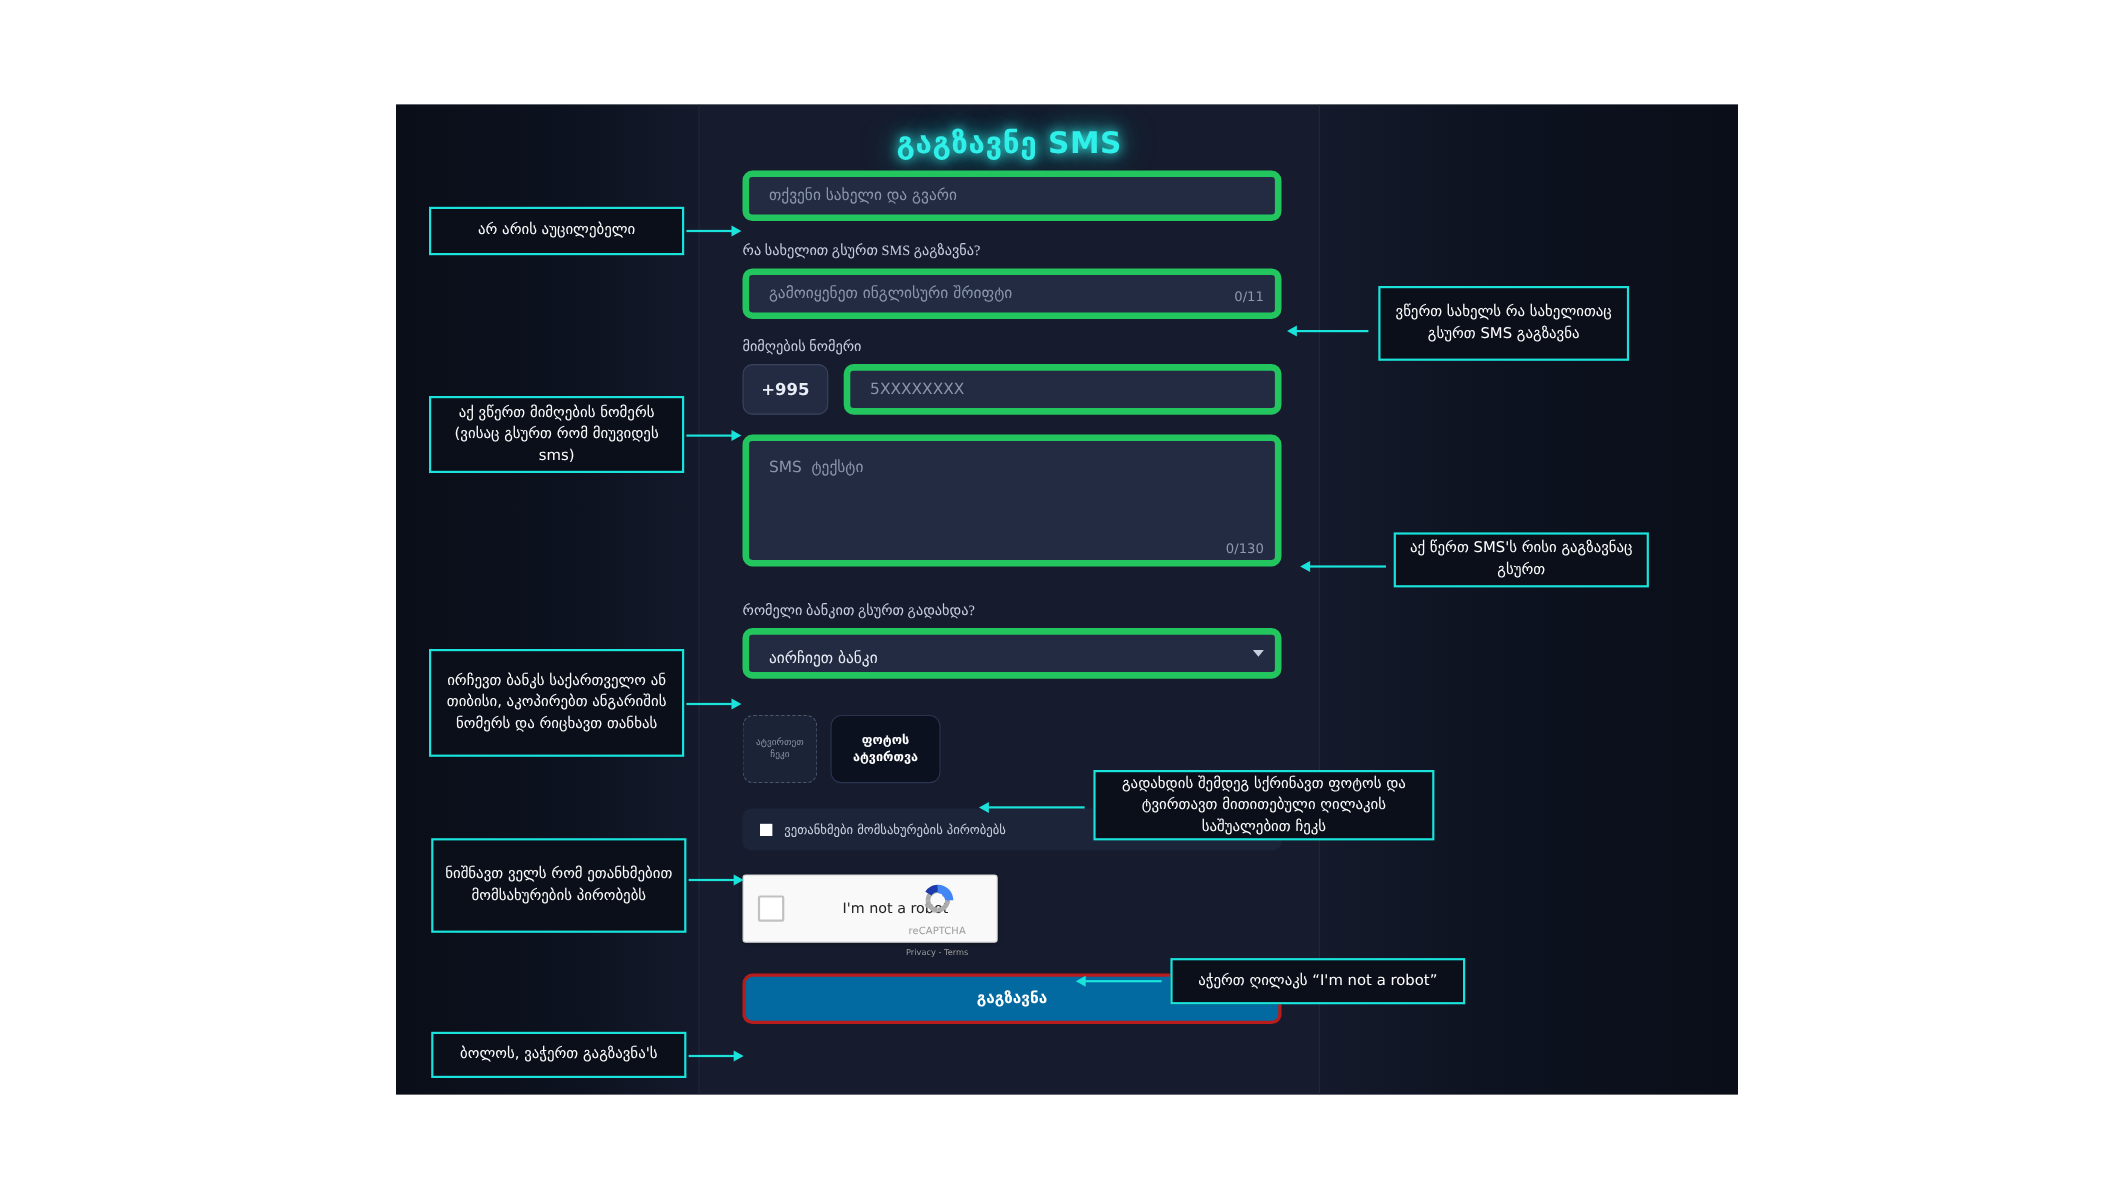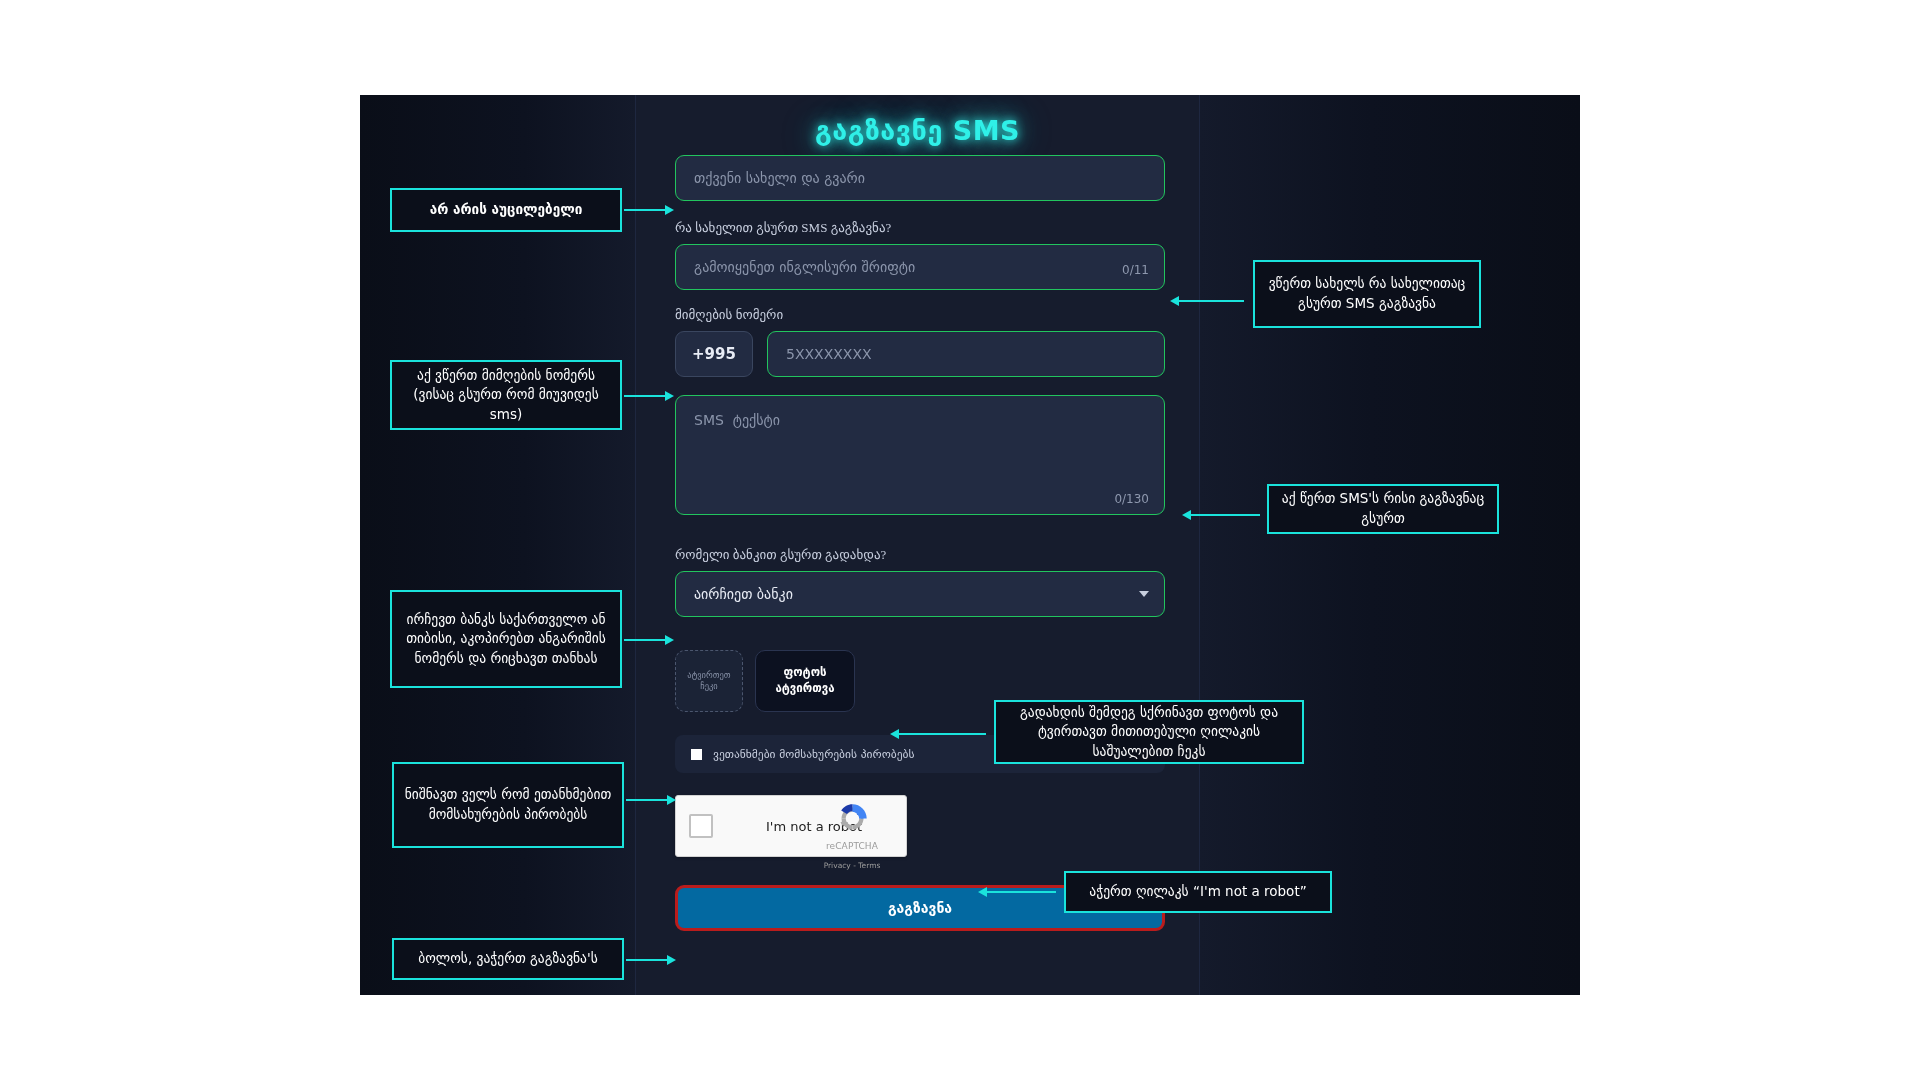--- a/index.html
+++ b/index.html
@@ -43,21 +43,21 @@
     letter-spacing: .5px;
   }
 
   
   #form-inner { position: absolute; left: 275px; top: 0; width: 565px; height: 100%; }
   .fld-wrap { position: absolute; left: 40px; width: 490px; }
 
   .field {
     width: 100%;
     background: #222b42;
-    border: 1px solid #22c55e;
+    border: 6px solid #22c55e;
     border-radius: 9px;
     color: #9aa6bd;
     font-size: 14px;
     padding: 0 18px;
     height: 46px;
     line-height: 44px;
     font-family: "DejaVu Sans", "Liberation Sans", sans-serif;
     outline: none;
     position: relative;
   }
@@ -260,21 +260,21 @@
         </div>
       </div>
 
       <div class="fld-wrap" style="top:790px;">
         <div class="submit-btn">გაგზავნა</div>
       </div>
 
     </div>
   </div>
 
-  <div class="anno" style="left:390px; top:188px; width:232px; height:44px;font-weight:bold;">არ არის აუცილებელი</div>
+  <div class="anno" style="left:390px; top:188px; width:232px; height:44px;">არ არის აუცილებელი</div>
   <div class="arrow right" style="left:624px; top:209px; width:42px;"></div>
 
   <div class="anno" style="left:390px; top:360px; width:232px; height:70px;">აქ ვწერთ მიმღების ნომერს (ვისაც გსურთ რომ მიუვიდეს sms)</div>
   <div class="arrow right" style="left:624px; top:395px; width:42px;"></div>
 
   <div class="anno" style="left:390px; top:590px; width:232px; height:98px;">ირჩევთ ბანკს საქართველო ან თიბისი, აკოპირებთ ანგარიშის ნომერს და რიცხავთ თანხას</div>
   <div class="arrow right" style="left:624px; top:639px; width:42px;"></div>
 
   <div class="anno" style="left:392px; top:762px; width:232px; height:86px;">ნიშნავთ ველს რომ ეთანხმებით მომსახურების პირობებს</div>
   <div class="arrow right" style="left:626px; top:799px; width:42px;"></div>

